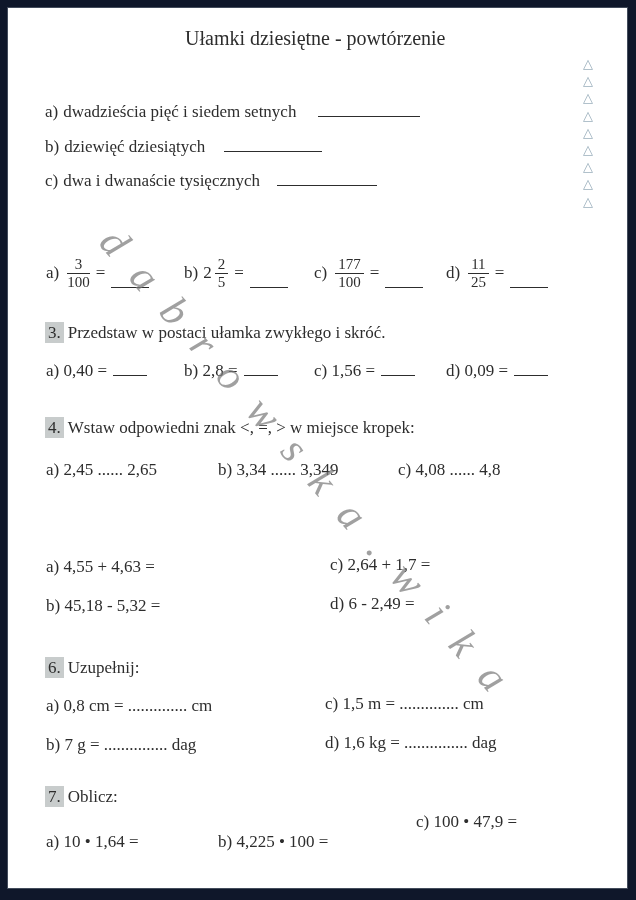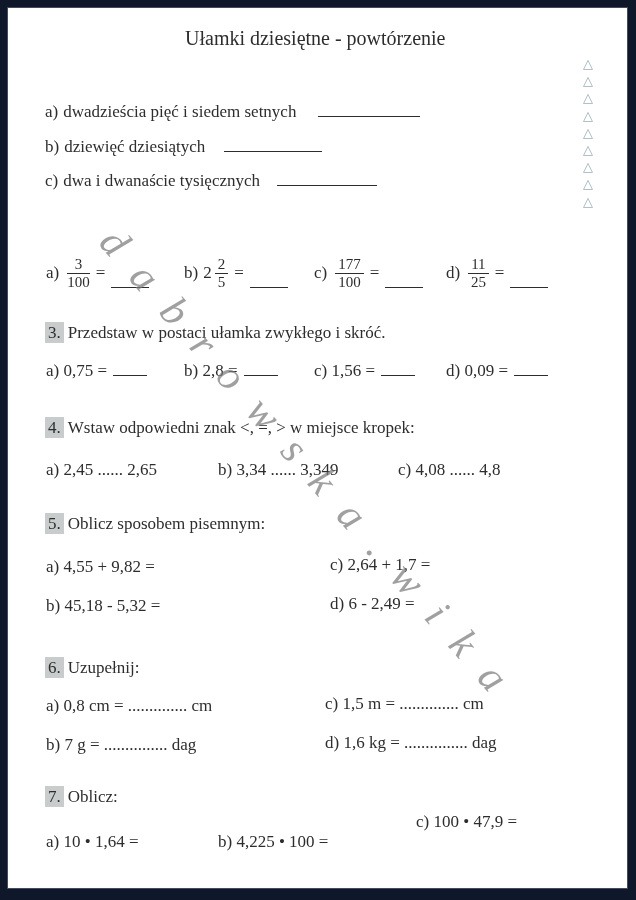--- a/index.html
+++ b/index.html
@@ -102,43 +102,40 @@
         <span class="den">25</span>
       </span>
       <span class="eq">=</span>
       <span class="blank"></span>
     </div>
 
     <div class="abs hdr" style="left:37px;top:315px">
       <span class="badge">3.</span><span class="hdr-text">Przedstaw w postaci ułamka zwykłego i skróć.</span>
     </div>
     <div class="abs row" style="left:38px;top:353px">
-      <span>a) 0,75 =</span><span class="blank b34"></span>
+      <span>a) 0,40 =</span><span class="blank b34"></span>
     </div>
     <div class="abs row" style="left:176px;top:353px">
       <span>b) 2,8 =</span><span class="blank b34"></span>
     </div>
     <div class="abs row" style="left:306px;top:353px">
       <span>c) 1,56 =</span><span class="blank b34"></span>
     </div>
     <div class="abs row" style="left:438px;top:353px">
       <span>d) 0,09 =</span><span class="blank b34"></span>
     </div>
 
     <div class="abs hdr" style="left:37px;top:410px">
       <span class="badge">4.</span><span class="hdr-text">Wstaw odpowiedni znak &lt;, =, &gt; w miejsce kropek:</span>
     </div>
     <div class="abs row" style="left:38px;top:452px">a) 2,45 ...... 2,65</div>
     <div class="abs row" style="left:210px;top:452px">b) 3,34 ...... 3,349</div>
     <div class="abs row" style="left:390px;top:452px">c) 4,08 ...... 4,8</div>
 
-    <div class="abs hdr" style="left:37px;top:506px">
-      <span class="badge">5.</span><span class="hdr-text">Oblicz sposobem pisemnym:</span>
-    </div>
-    <div class="abs row" style="left:38px;top:549px">a) 4,55 + 9,82 =</div>
+    <div class="abs row" style="left:38px;top:549px">a) 4,55 + 4,63 =</div>
     <div class="abs row" style="left:38px;top:588px">b) 45,18 - 5,32 =</div>
     <div class="abs row" style="left:322px;top:547px">c) 2,64 + 1,7 =</div>
     <div class="abs row" style="left:322px;top:586px">d) 6 - 2,49 =</div>
 
     <div class="abs hdr" style="left:37px;top:650px">
       <span class="badge">6.</span><span class="hdr-text">Uzupełnij:</span>
     </div>
     <div class="abs row" style="left:38px;top:688px">a) 0,8 cm = .............. cm</div>
     <div class="abs row" style="left:38px;top:727px">b) 7 g = ............... dag</div>
     <div class="abs row" style="left:317px;top:686px">c) 1,5 m = .............. cm</div>

